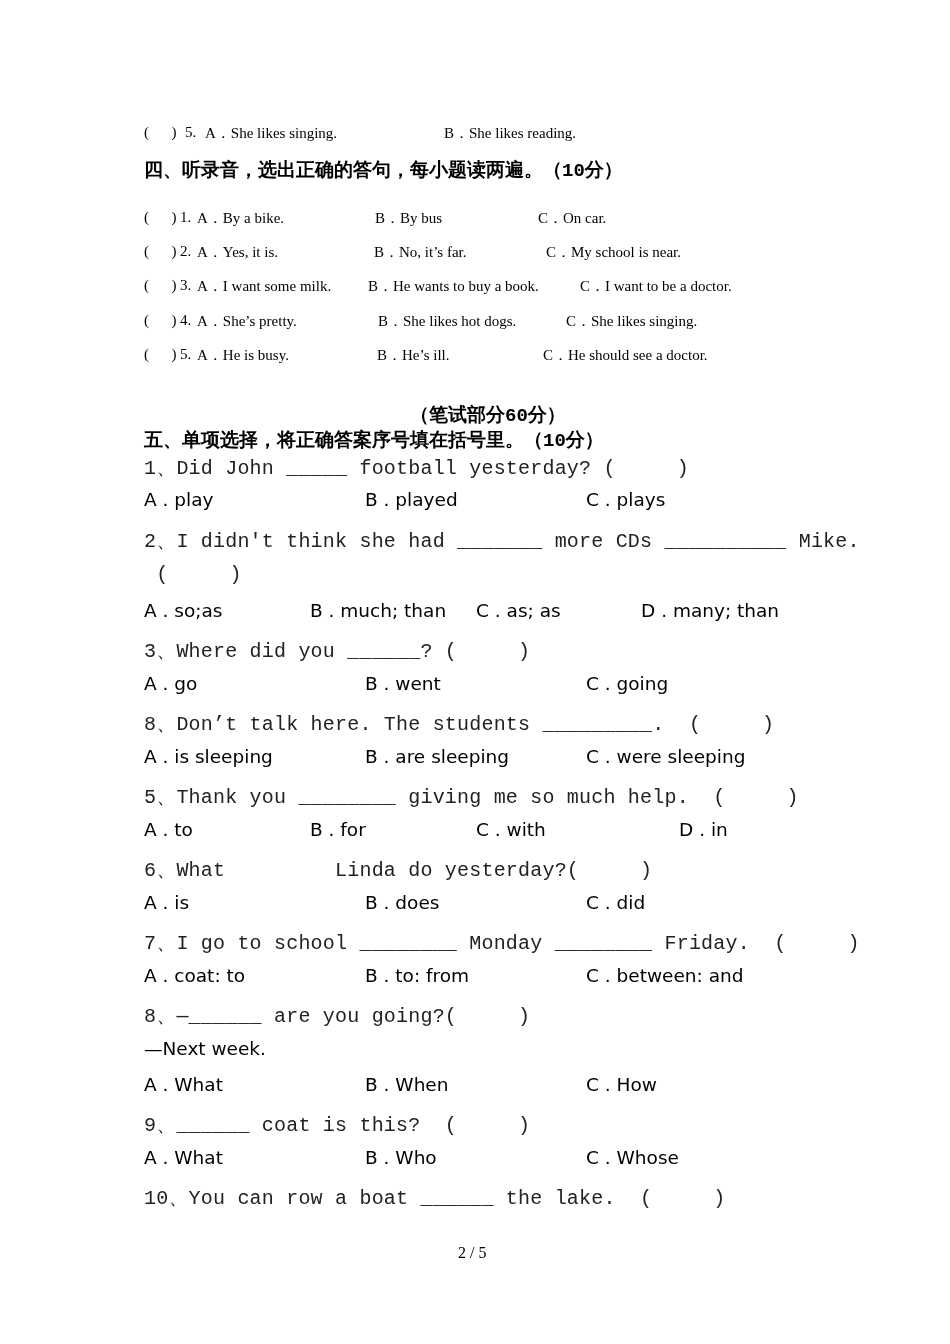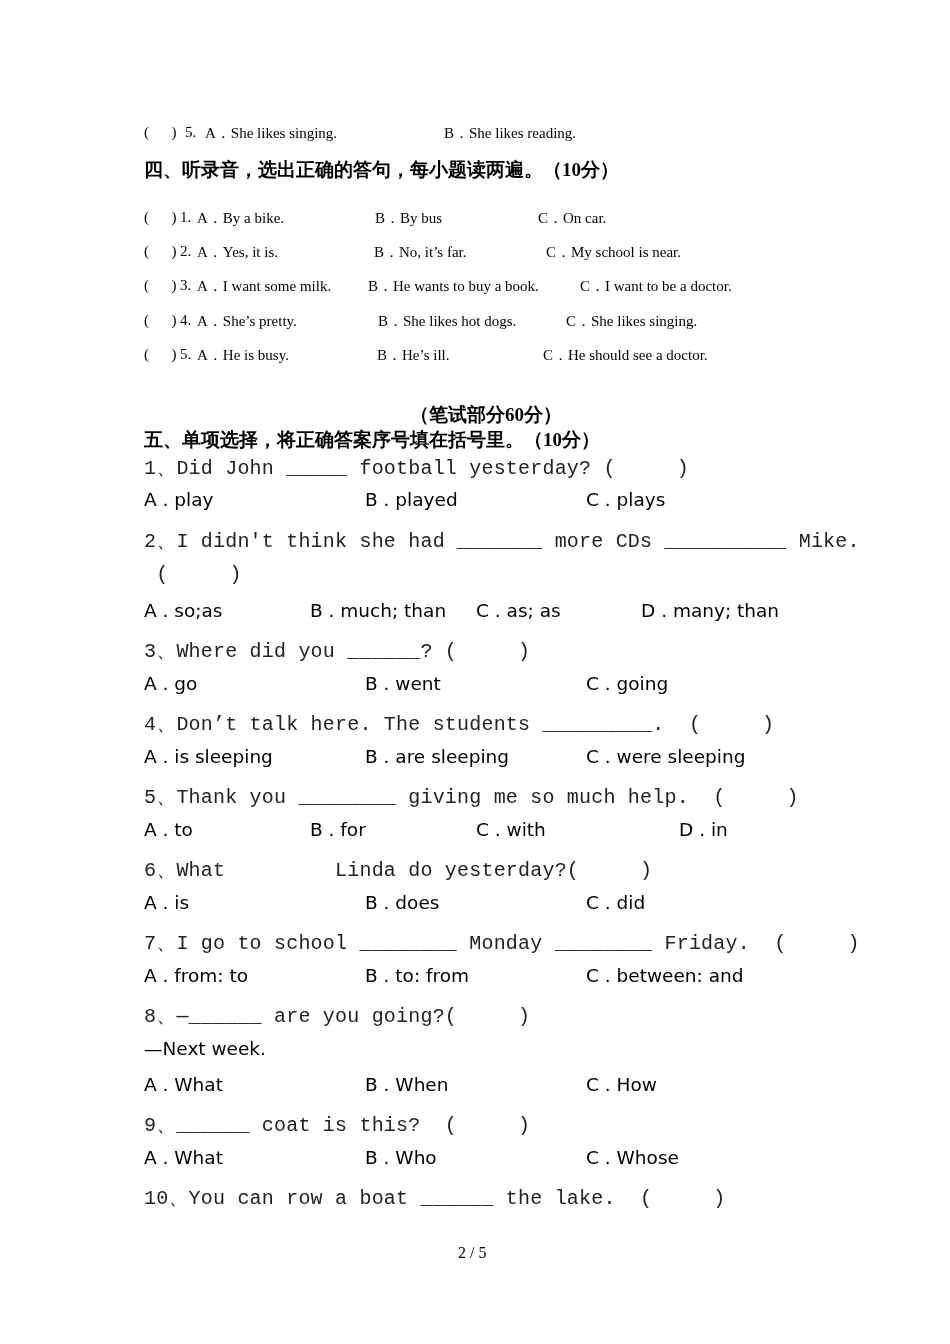--- a/index.html
+++ b/index.html
@@ -1,21 +1,21 @@
 <!DOCTYPE html>
 <html><head>
 <meta charset="utf-8">
 <style>
   html, body { margin:0; padding:0; background:#ffffff; }
   body { width:950px; height:1344px; position:relative; overflow:hidden; color:#000; }
   .abs { position:absolute; white-space:pre; }
   .serif { font-family:"Liberation Serif", "DejaVu Serif", serif; }
   .sans { font-family:"DejaVu Sans", "Liberation Sans", sans-serif; }
   .mono { font-family:"Liberation Mono", "DejaVu Sans Mono", monospace; color:#222; }
-  .heading { font-family:Liberation Serif, serif; font-weight:bold; font-size:19px; }
+  .heading { font-family:Liberation Mono, monospace; font-weight:bold; font-size:19px; }
   .small { font-size:15px; }
   .listen { font-size:15px; }
   .opt { font-size:18.5px; }
   .q { font-size:20px; letter-spacing:0.2px; }
   .page { font-size:16px; }
 </style>
 </head>
 <body>
 
 <div>
@@ -88,21 +88,21 @@
   </div>
 
   <div>
     <span class="abs mono q" style="left:144px;top:637px;">3、Where did you ______? (     )</span>
     <span class="abs sans opt" style="left:144px;top:673px;">A . go</span>
     <span class="abs sans opt" style="left:365px;top:673px;">B . went</span>
     <span class="abs sans opt" style="left:586px;top:673px;">C . going</span>
   </div>
 
   <div>
-    <span class="abs mono q" style="left:144px;top:710px;">4、Don’t talk here. The students _________.  (     )</span>
+    <span class="abs mono q" style="left:144px;top:710px;">8、Don’t talk here. The students _________.  (     )</span>
     <span class="abs sans opt" style="left:144px;top:746px;">A . is sleeping</span>
     <span class="abs sans opt" style="left:365px;top:746px;">B . are sleeping</span>
     <span class="abs sans opt" style="left:586px;top:746px;">C . were sleeping</span>
   </div>
 
   <div>
     <span class="abs mono q" style="left:144px;top:783px;text-align:center;">5、Thank you ________ giving me so much help.  (     )</span>
     <span class="abs sans opt" style="left:144px;top:819px;">A . to</span>
     <span class="abs sans opt" style="left:310px;top:819px;">B . for</span>
     <span class="abs sans opt" style="left:476px;top:819px;">C . with</span>
@@ -111,21 +111,21 @@
 
   <div>
     <span class="abs mono q" style="left:144px;top:856px;">6、What         Linda do yesterday?(     )</span>
     <span class="abs sans opt" style="left:144px;top:892px;text-align:center;">A . is</span>
     <span class="abs sans opt" style="left:365px;top:892px;">B . does</span>
     <span class="abs sans opt" style="left:586px;top:892px;">C . did</span>
   </div>
 
   <div>
     <span class="abs mono q" style="left:144px;top:929px;">7、I go to school ________ Monday ________ Friday.  (     )</span>
-    <span class="abs sans opt" style="left:144px;top:965px;">A . from: to</span>
+    <span class="abs sans opt" style="left:144px;top:965px;">A . coat: to</span>
     <span class="abs sans opt" style="left:365px;top:965px;">B . to: from</span>
     <span class="abs sans opt" style="left:586px;top:965px;">C . between: and</span>
   </div>
 
   <div>
     <span class="abs mono q" style="left:144px;top:1002px;">8、—______ are you going?(     )</span>
     <span class="abs sans opt" style="left:144px;top:1038px;">—Next week.</span>
     <span class="abs sans opt" style="left:144px;top:1074px;">A . What</span>
     <span class="abs sans opt" style="left:365px;top:1074px;">B . When</span>
     <span class="abs sans opt" style="left:586px;top:1074px;">C . How</span>

